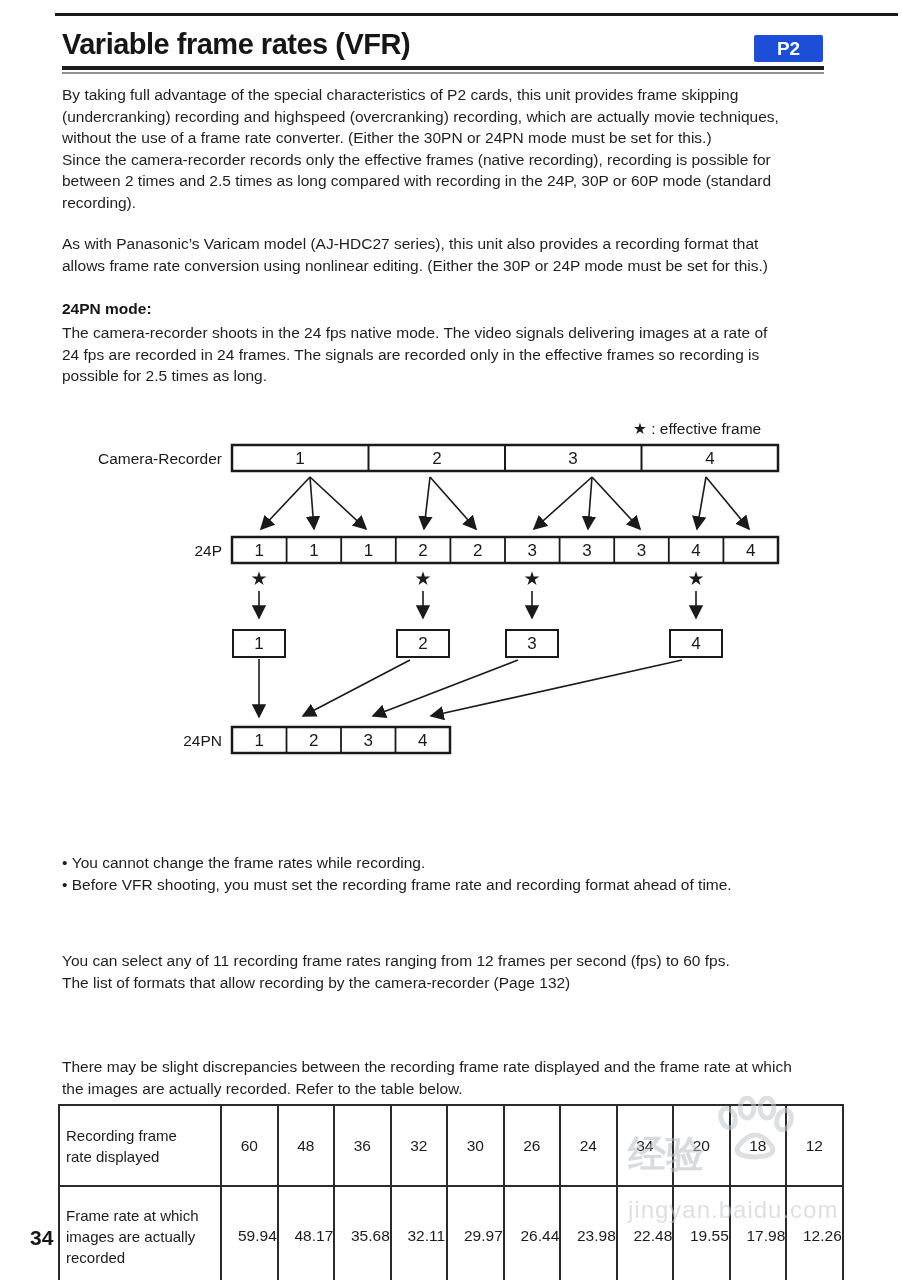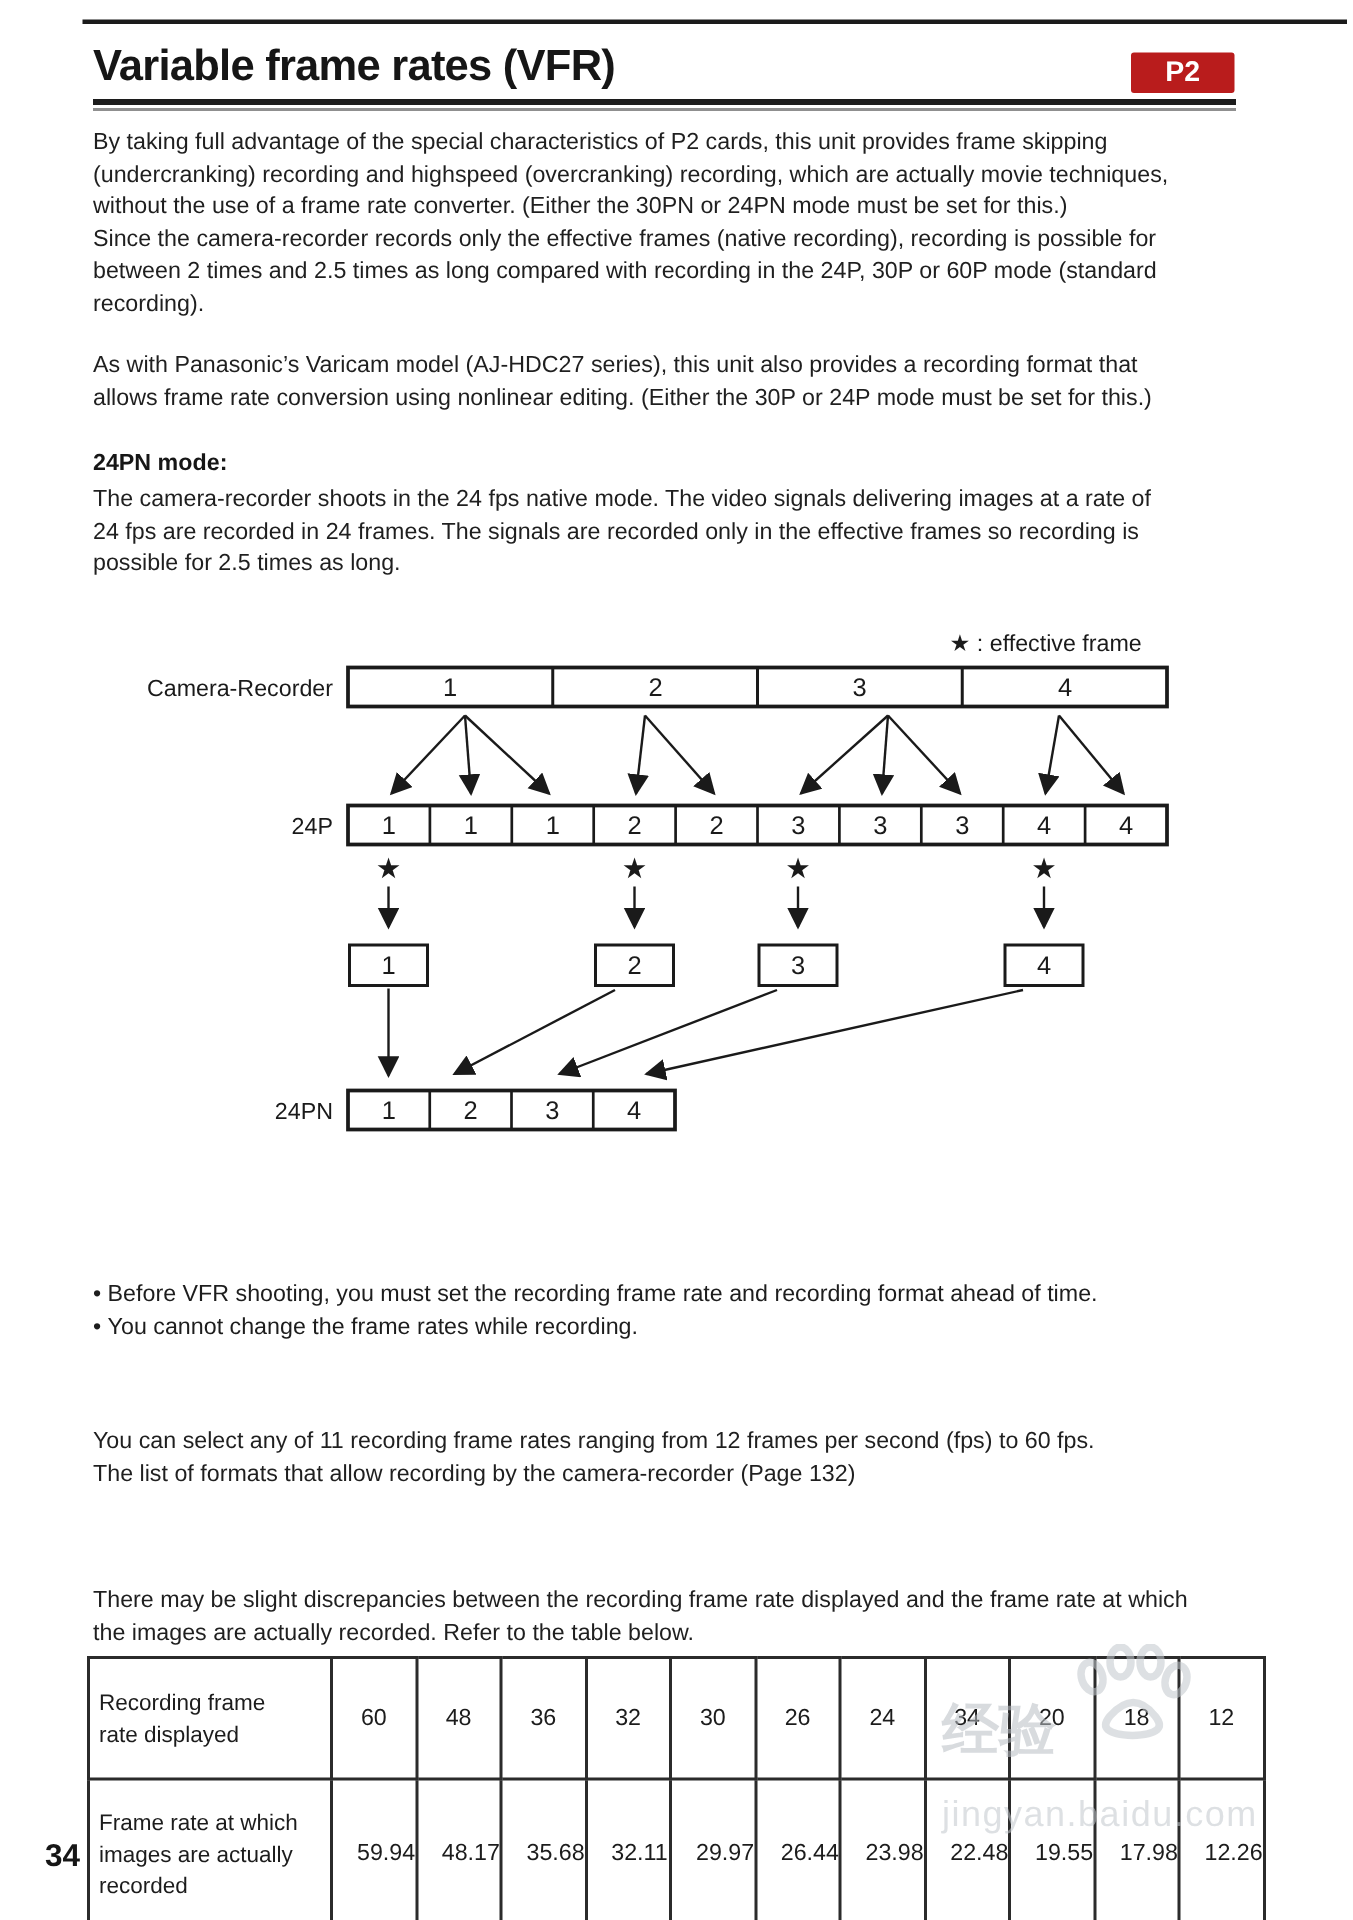--- a/index.html
+++ b/index.html
@@ -2,21 +2,21 @@
 <html><head>
 <meta charset="utf-8">
 <style>
   html,body{margin:0;padding:0;}
   body{width:902px;height:1280px;position:relative;background:#ffffff;
        font-family:"Liberation Sans","DejaVu Sans",sans-serif;color:#1d1d1d;
        -webkit-font-smoothing:antialiased;overflow:hidden;}
   .abs{position:absolute;}
   .rule-top{left:55px;top:13px;width:843px;height:3px;background:#1b1b1b;}
   .page-title{left:62px;top:28px;font-size:29px;font-weight:bold;letter-spacing:-0.5px;color:#161616;}
-  .p2-badge{left:754px;top:35px;width:69px;height:27px;background:#b91c1c;color:#ffffff;
+  .p2-badge{left:754px;top:35px;width:69px;height:27px;background:#1d4ed8;color:#ffffff;
             font-size:19px;font-weight:bold;text-align:center;line-height:27px;border-radius:2px;}
   .title-rule{left:62px;top:66px;width:762px;}
   .title-rule .r1{height:4px;background:#1c1c1c;}
   .title-rule .r2{height:2px;background:#8f8f8f;margin-top:2px;}
   .para{left:62px;width:800px;font-size:15.5px;line-height:21.5px;white-space:pre-line;color:#1f1f1f;}
   .bold-head{left:62px;font-size:15.5px;font-weight:bold;color:#161616;}
   .notes{left:62px;top:852px;width:810px;font-size:15.5px;line-height:21.5px;
          list-style:none;margin:0;padding:0;}
   .notes li::before{content:"\2022\00a0";}
   .diagram-svg{left:0;top:405px;}
@@ -163,22 +163,22 @@
   </g>
   <g font-size="17" text-anchor="middle">
     <text x="259.3" y="341">1</text>
     <text x="313.8" y="341">2</text>
     <text x="368.3" y="341">3</text>
     <text x="422.8" y="341">4</text>
   </g>
 </svg>
 
 <ul class="abs notes">
+  <li>You cannot change the frame rates while recording.</li>
   <li>Before VFR shooting, you must set the recording frame rate and recording format ahead of time.</li>
-  <li>You cannot change the frame rates while recording.</li>
 </ul>
 
 <div class="abs para" style="top:950px;">You can select any of 11 recording frame rates ranging from 12 frames per second (fps) to 60 fps.
 The list of formats that allow recording by the camera-recorder (Page 132)</div>
 <div class="abs para" style="top:1056px;">There may be slight discrepancies between the recording frame rate displayed and the frame rate at which
 the images are actually recorded. Refer to the table below.</div>
 
 <table class="abs frame-table">
   <colgroup>
     <col style="width:162px">

